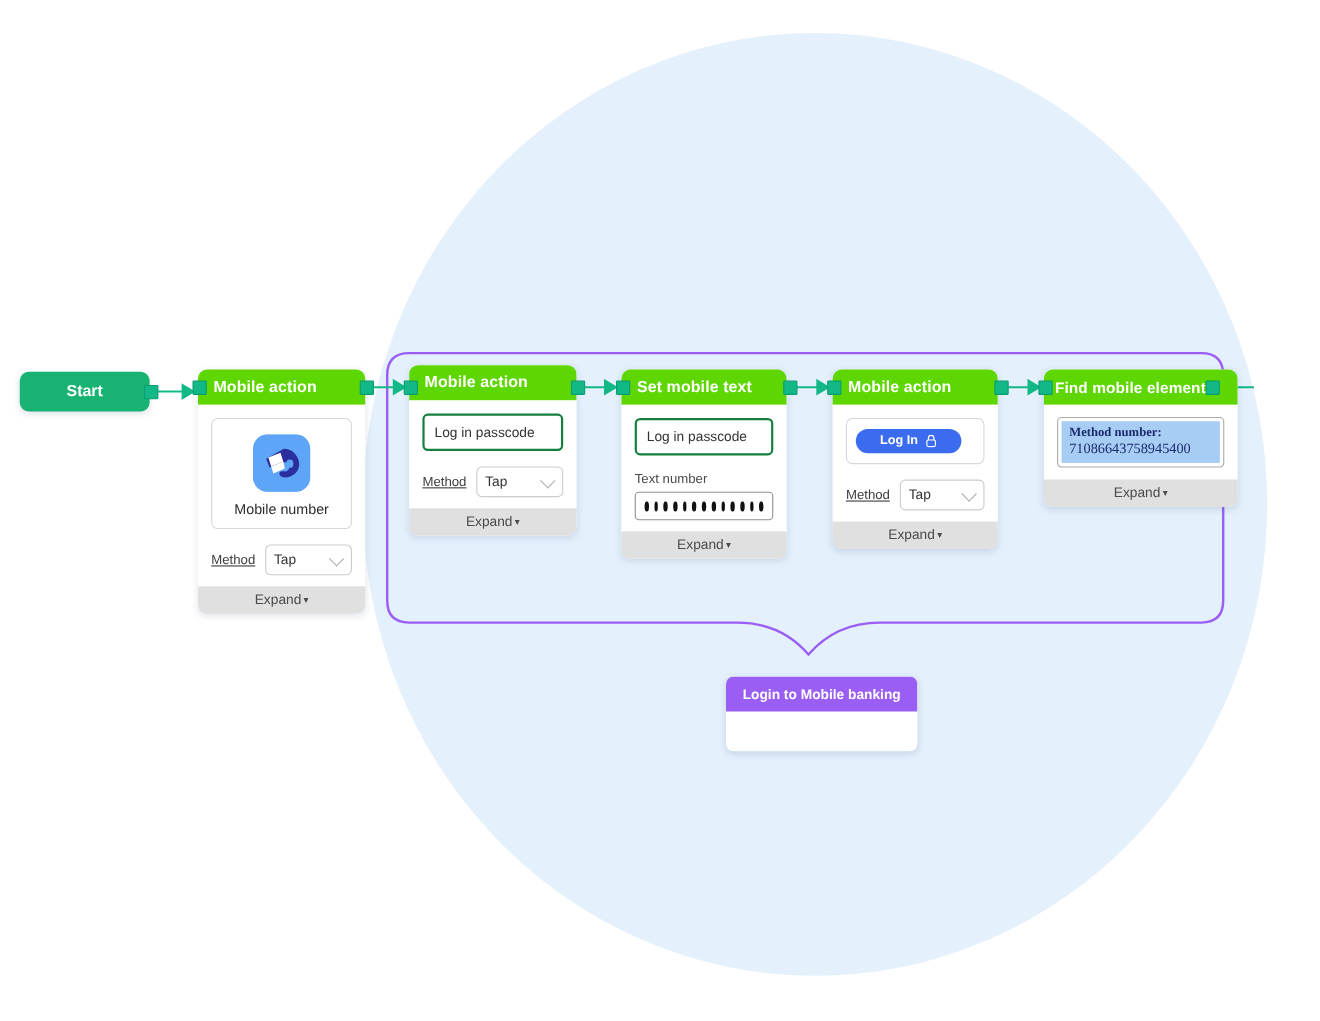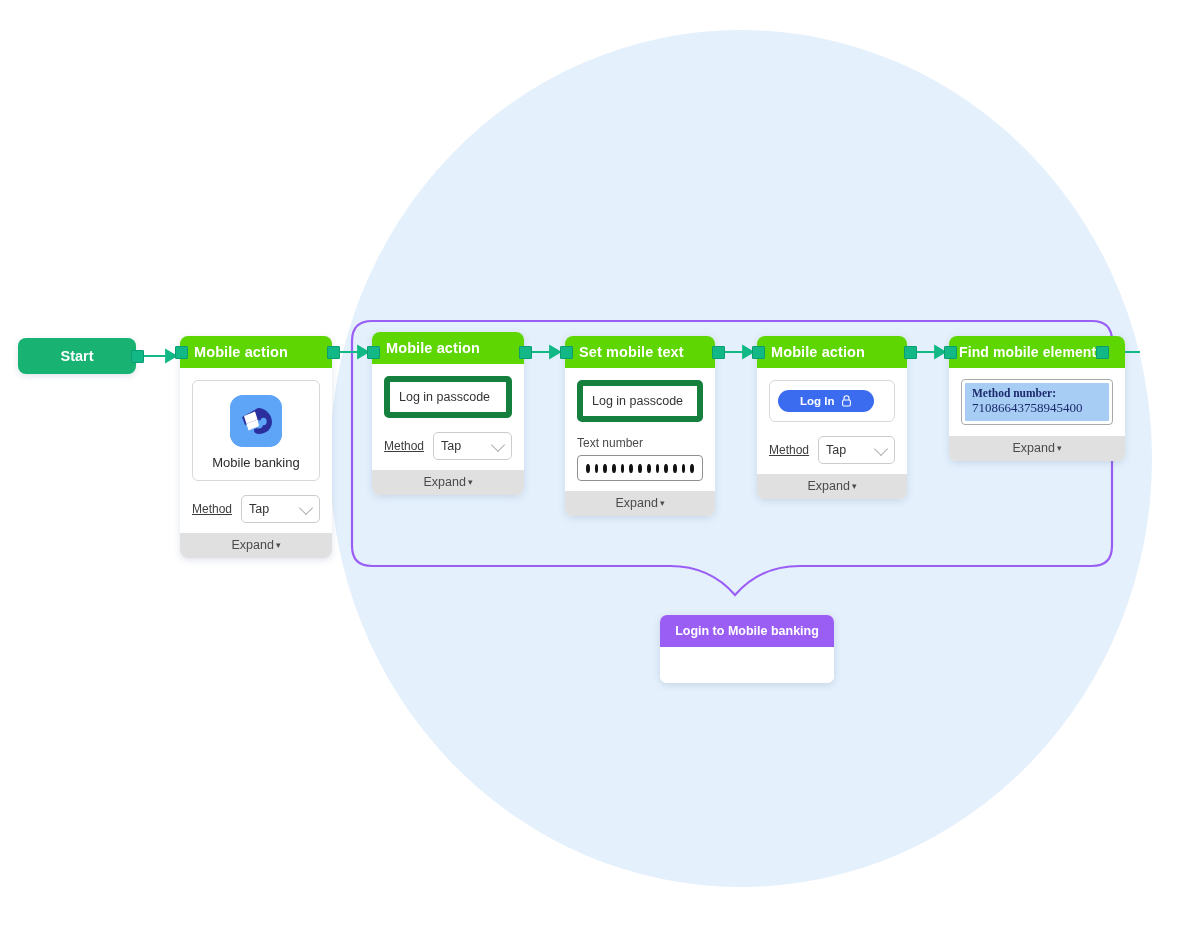--- a/index.html
+++ b/index.html
@@ -113,21 +113,21 @@
     width: 11px;
     height: 11px;
     background: #12b886;
     border: 1px solid #0a9d72;
     border-radius: 1px;
     z-index: 6;
   }
 
   
   .text-field {
-    border: 6px solid #15803d;
+    border: 2px solid #15803d;
     border-radius: 5px;
     background: #fff;
     height: 26px;
     line-height: 26px;
     padding: 0 9px;
     font-size: 12.5px;
     color: #333;
     white-space: nowrap;
     overflow: hidden;
   }
@@ -332,21 +332,21 @@
     </div>
     <div class="node-body">
       <div class="preview-box">
         <svg class="app-icon" viewBox="0 0 52 52">
           <rect x="0" y="0" width="52" height="52" rx="13" fill="#5fa5f7"></rect>
           <path d="M28 13 C36 13 42 20 42 27 C42 34 36 39 29 39 C26 39 24 37.5 24 35.5 C24 33.5 26 33 28 33.5 C31 34 33 32 33 29.5 C33 26.5 30 24.5 27 25.5 L15 30 L12 22 Z" fill="#2b2f9e"></path>
           <path d="M14 21 L25 16.5 L27.5 24.5 L16.5 29 Z" fill="#ffffff"></path>
           <path d="M16.5 29 L27.5 24.5 L29 31 L18.5 35.5 Z" fill="#ffffff"></path>
           <ellipse cx="33.5" cy="26.5" rx="3.2" ry="3.8" fill="#5fa5f7"></ellipse>
         </svg>
-        <div class="app-name">Mobile banking</div>
+        <div class="app-name">Mobile number</div>
       </div>
       <div class="method-row" style="margin-top:14px;">
         <span class="method-label">Method</span>
         <div class="select">
           <span>Tap</span>
           <span class="chev"></span>
         </div>
       </div>
     </div>
     <div class="node-footer">

